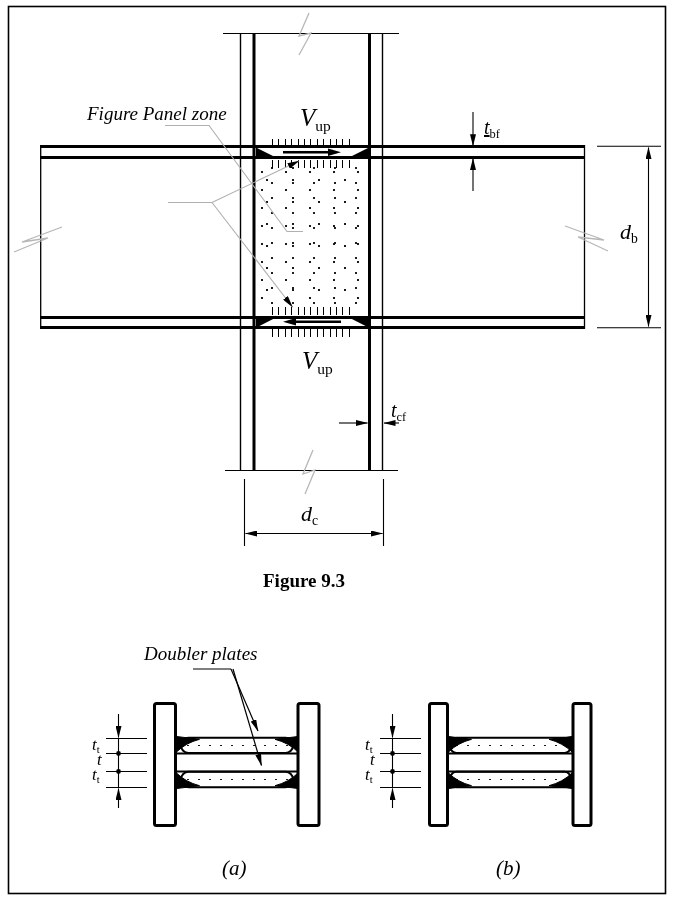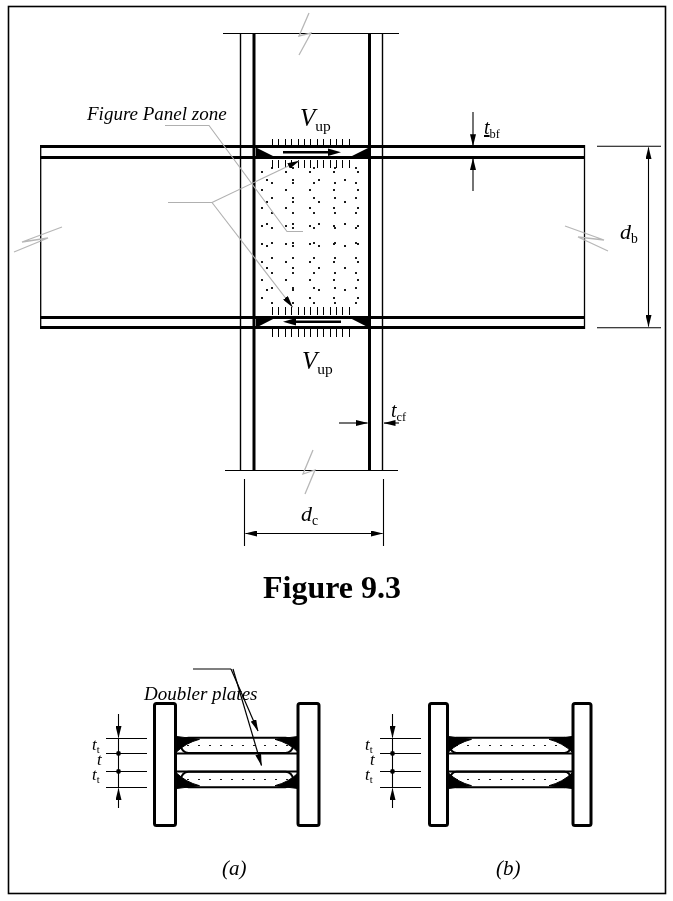--- a/index.html
+++ b/index.html
@@ -156,23 +156,23 @@
   <div class="lbl" style="left:620px;top:221px;font-size:22px;">
     <span>d</span><span class="sub">b</span>
   </div>
   <div class="lbl" style="left:391px;top:394px;font-size:20px;margin-top:6px;">
     <span>t</span><span class="sub">cf</span>
   </div>
   <div class="lbl" style="left:301px;top:503px;font-size:22px;text-align:right;">
     <span>d</span><span class="sub">c</span>
   </div>
 
-  <div class="lbl caption" style="left:263px;top:571px;font-size:32px;">Figure 9.3</div>
+  <div class="lbl caption" style="left:263px;top:571px;font-size:19px;">Figure 9.3</div>
 
-  <div class="lbl" style="left:144px;top:684px;font-size:19px;text-align:right;">Doubler plates</div>
+  <div class="lbl" style="left:144px;top:644px;font-size:19px;text-align:right;">Doubler plates</div>
 
   <div class="lbl" style="left:92px;top:736px;font-size:17px;">
     <span>t</span><span class="sub">t</span>
   </div>
   <div class="lbl" style="left:97px;top:751px;font-size:17px;">t</div>
   <div class="lbl" style="left:92px;top:766px;font-size:17px;">
     <span>t</span><span class="sub">t</span>
   </div>
 
   <div class="lbl" style="left:365px;top:736px;font-size:17px;">

